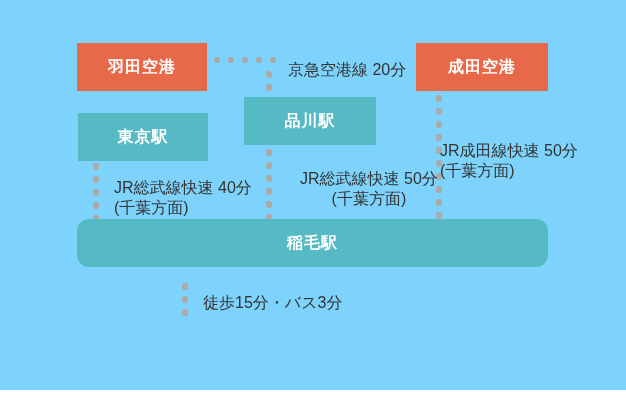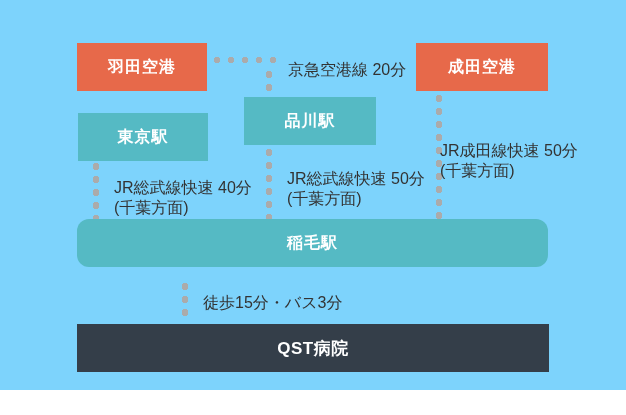--- a/index.html
+++ b/index.html
@@ -59,30 +59,29 @@
   <div class="node" style="left: 77px; top: 43px; width: 130px; height: 48px; background-color: rgb(231, 105, 74);">羽田空港</div>
 
   <div class="node" style="left: 416px; top: 43px; width: 132px; height: 48px; background-color: rgb(231, 105, 74);">成田空港</div>
 
   <div class="node" style="left: 78px; top: 113px; width: 130px; height: 48px; background-color: rgb(85, 186, 196);">東京駅</div>
 
   <div class="node" style="left: 244px; top: 97px; width: 132px; height: 48px; background-color: rgb(85, 186, 196);">品川駅</div>
 
   <div class="node" style="left: 77px; top: 219px; width: 471px; height: 48px; background-color: rgb(85, 186, 196); border-radius: 12px;">稲毛駅</div>
 
-  <div class="node hospital" style="left: 77px; top: 324px; width: 472px; height: 48px; background-color: rgb(52, 62, 73);">QST病院</div>
 
   <div class="edge-label" style="left:288px; top:60px;">京急空港線 20分</div>
 
   <div class="edge-label" style="left:114px; top:178px;">
     <div>JR総武線快速 40分</div>
     <div>(千葉方面)</div>
   </div>
 
-  <div class="edge-label" style="left:287px; top:169px;">
+  <div class="edge-label" style="left:300px; top:169px;text-align:center;">
     <div>JR総武線快速 50分</div>
     <div>(千葉方面)</div>
   </div>
 
   <div class="edge-label" style="left:440px; top:141px;">
     <div>JR成田線快速 50分</div>
     <div>(千葉方面)</div>
   </div>
 
   <div class="edge-label" style="left:203px; top:293px;">徒歩15分・バス3分</div>

